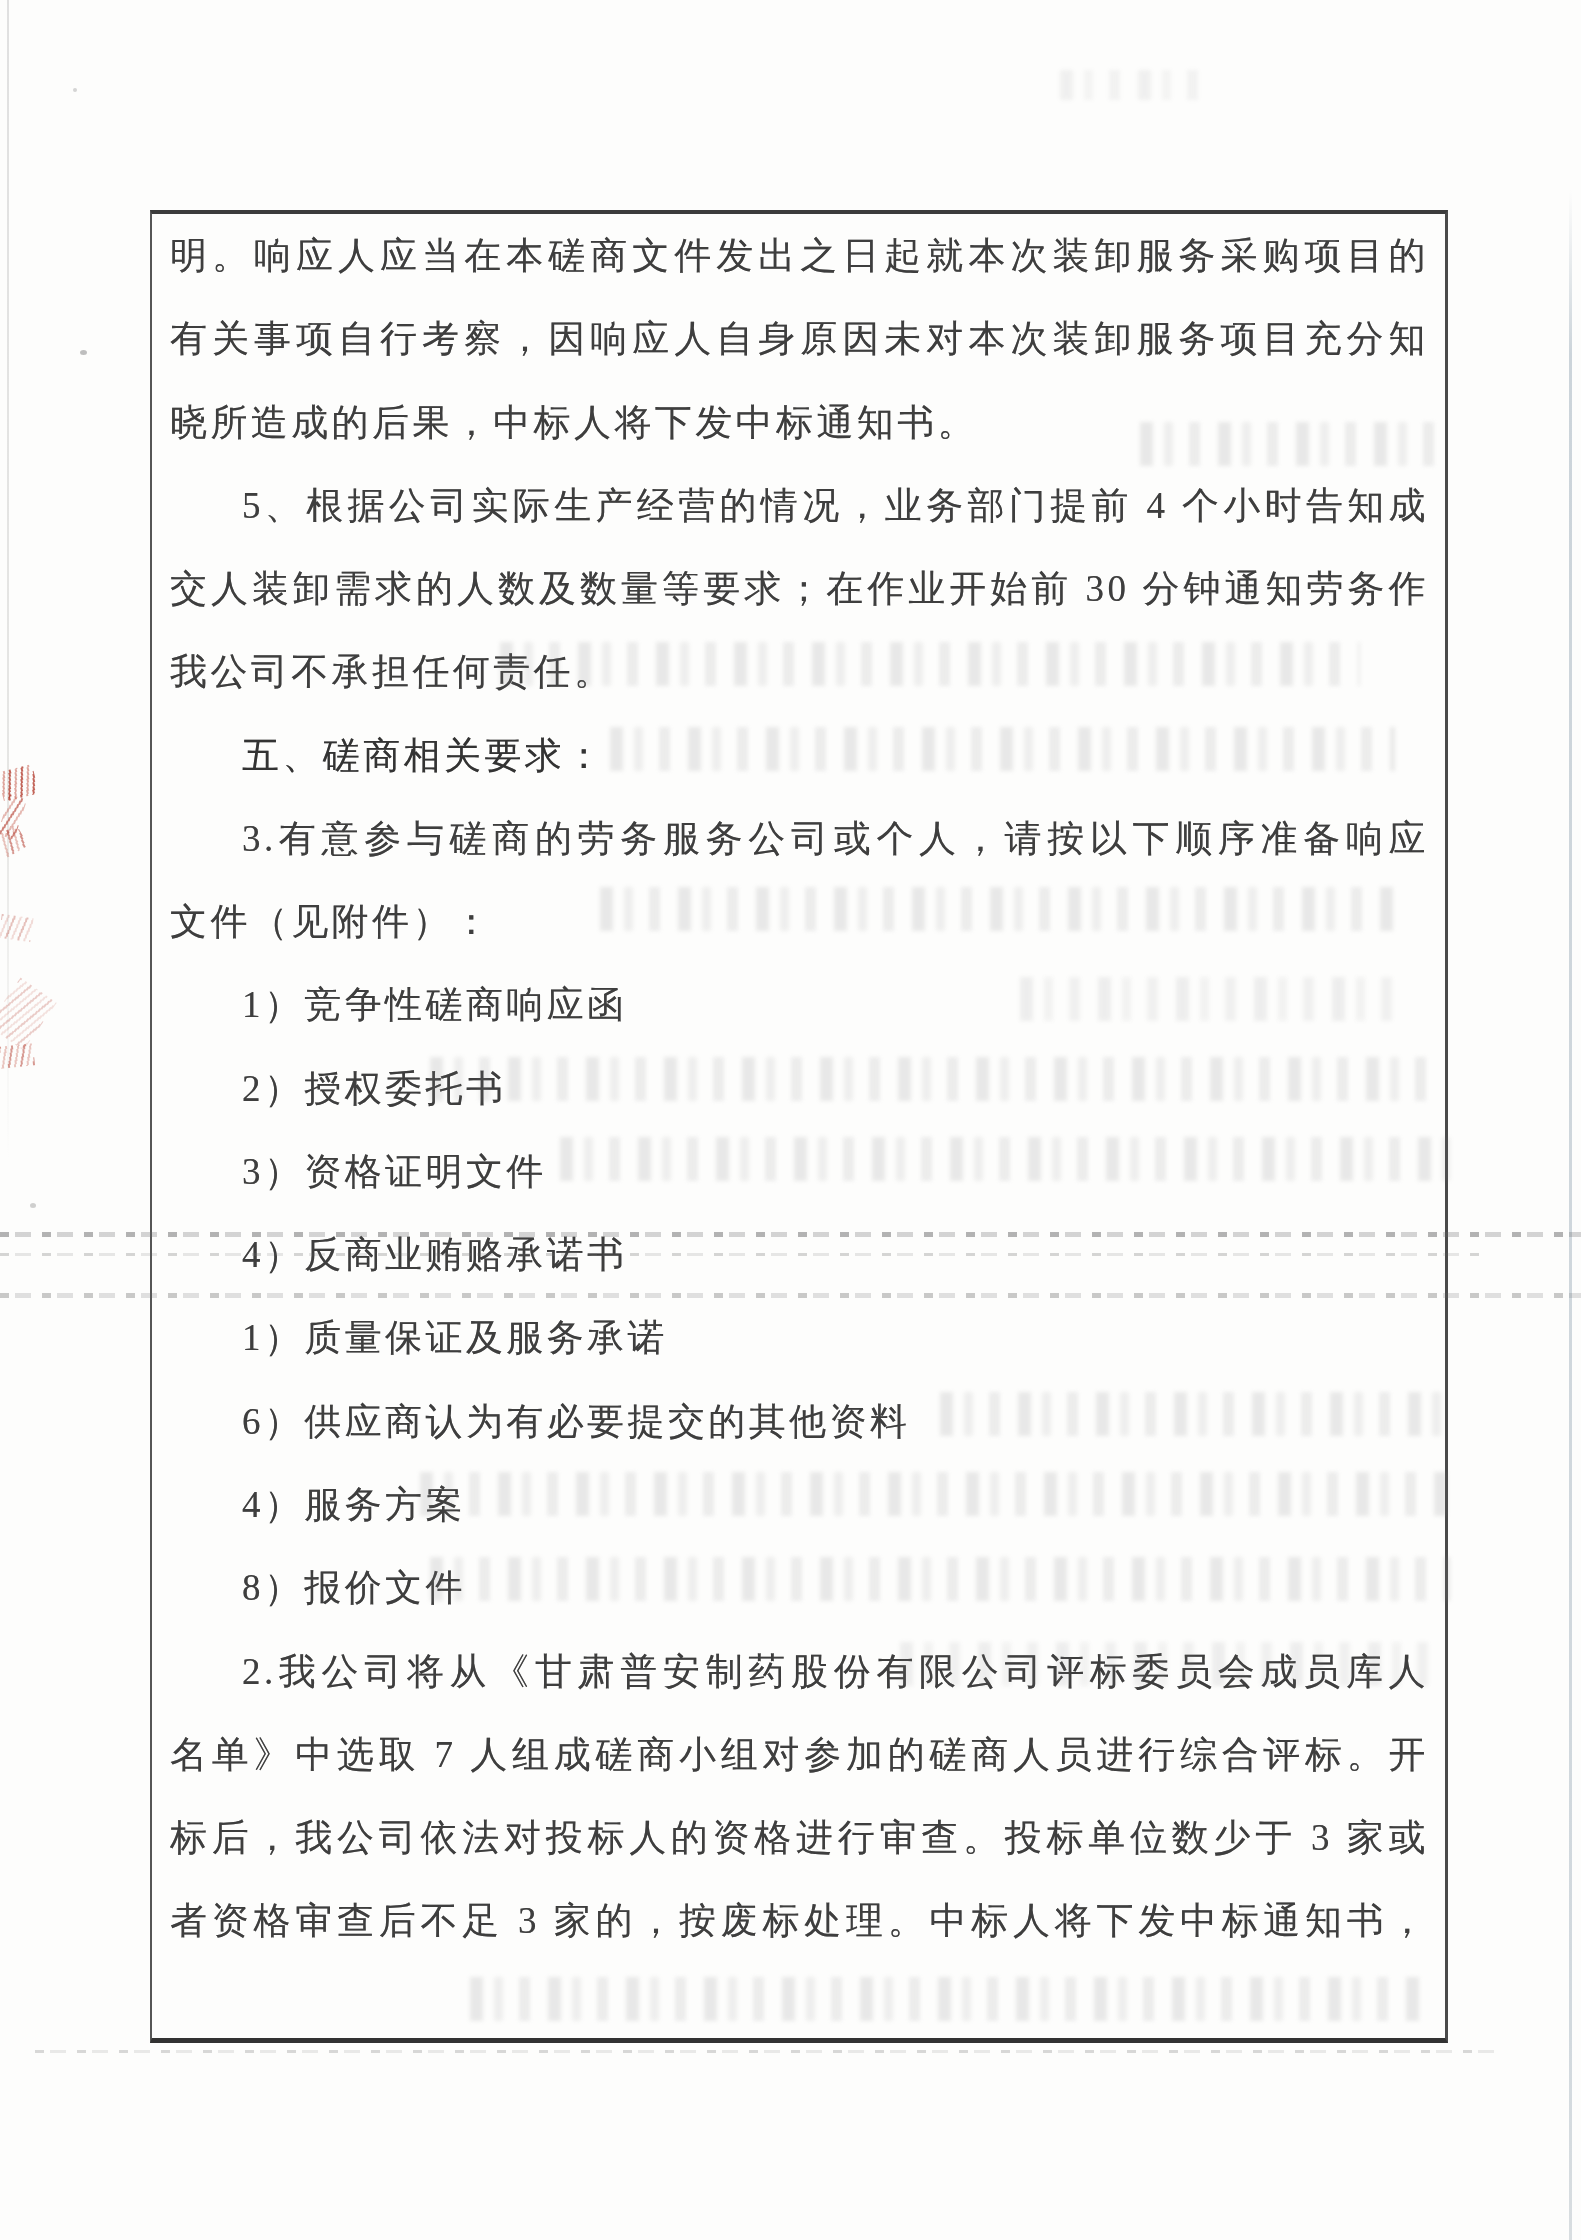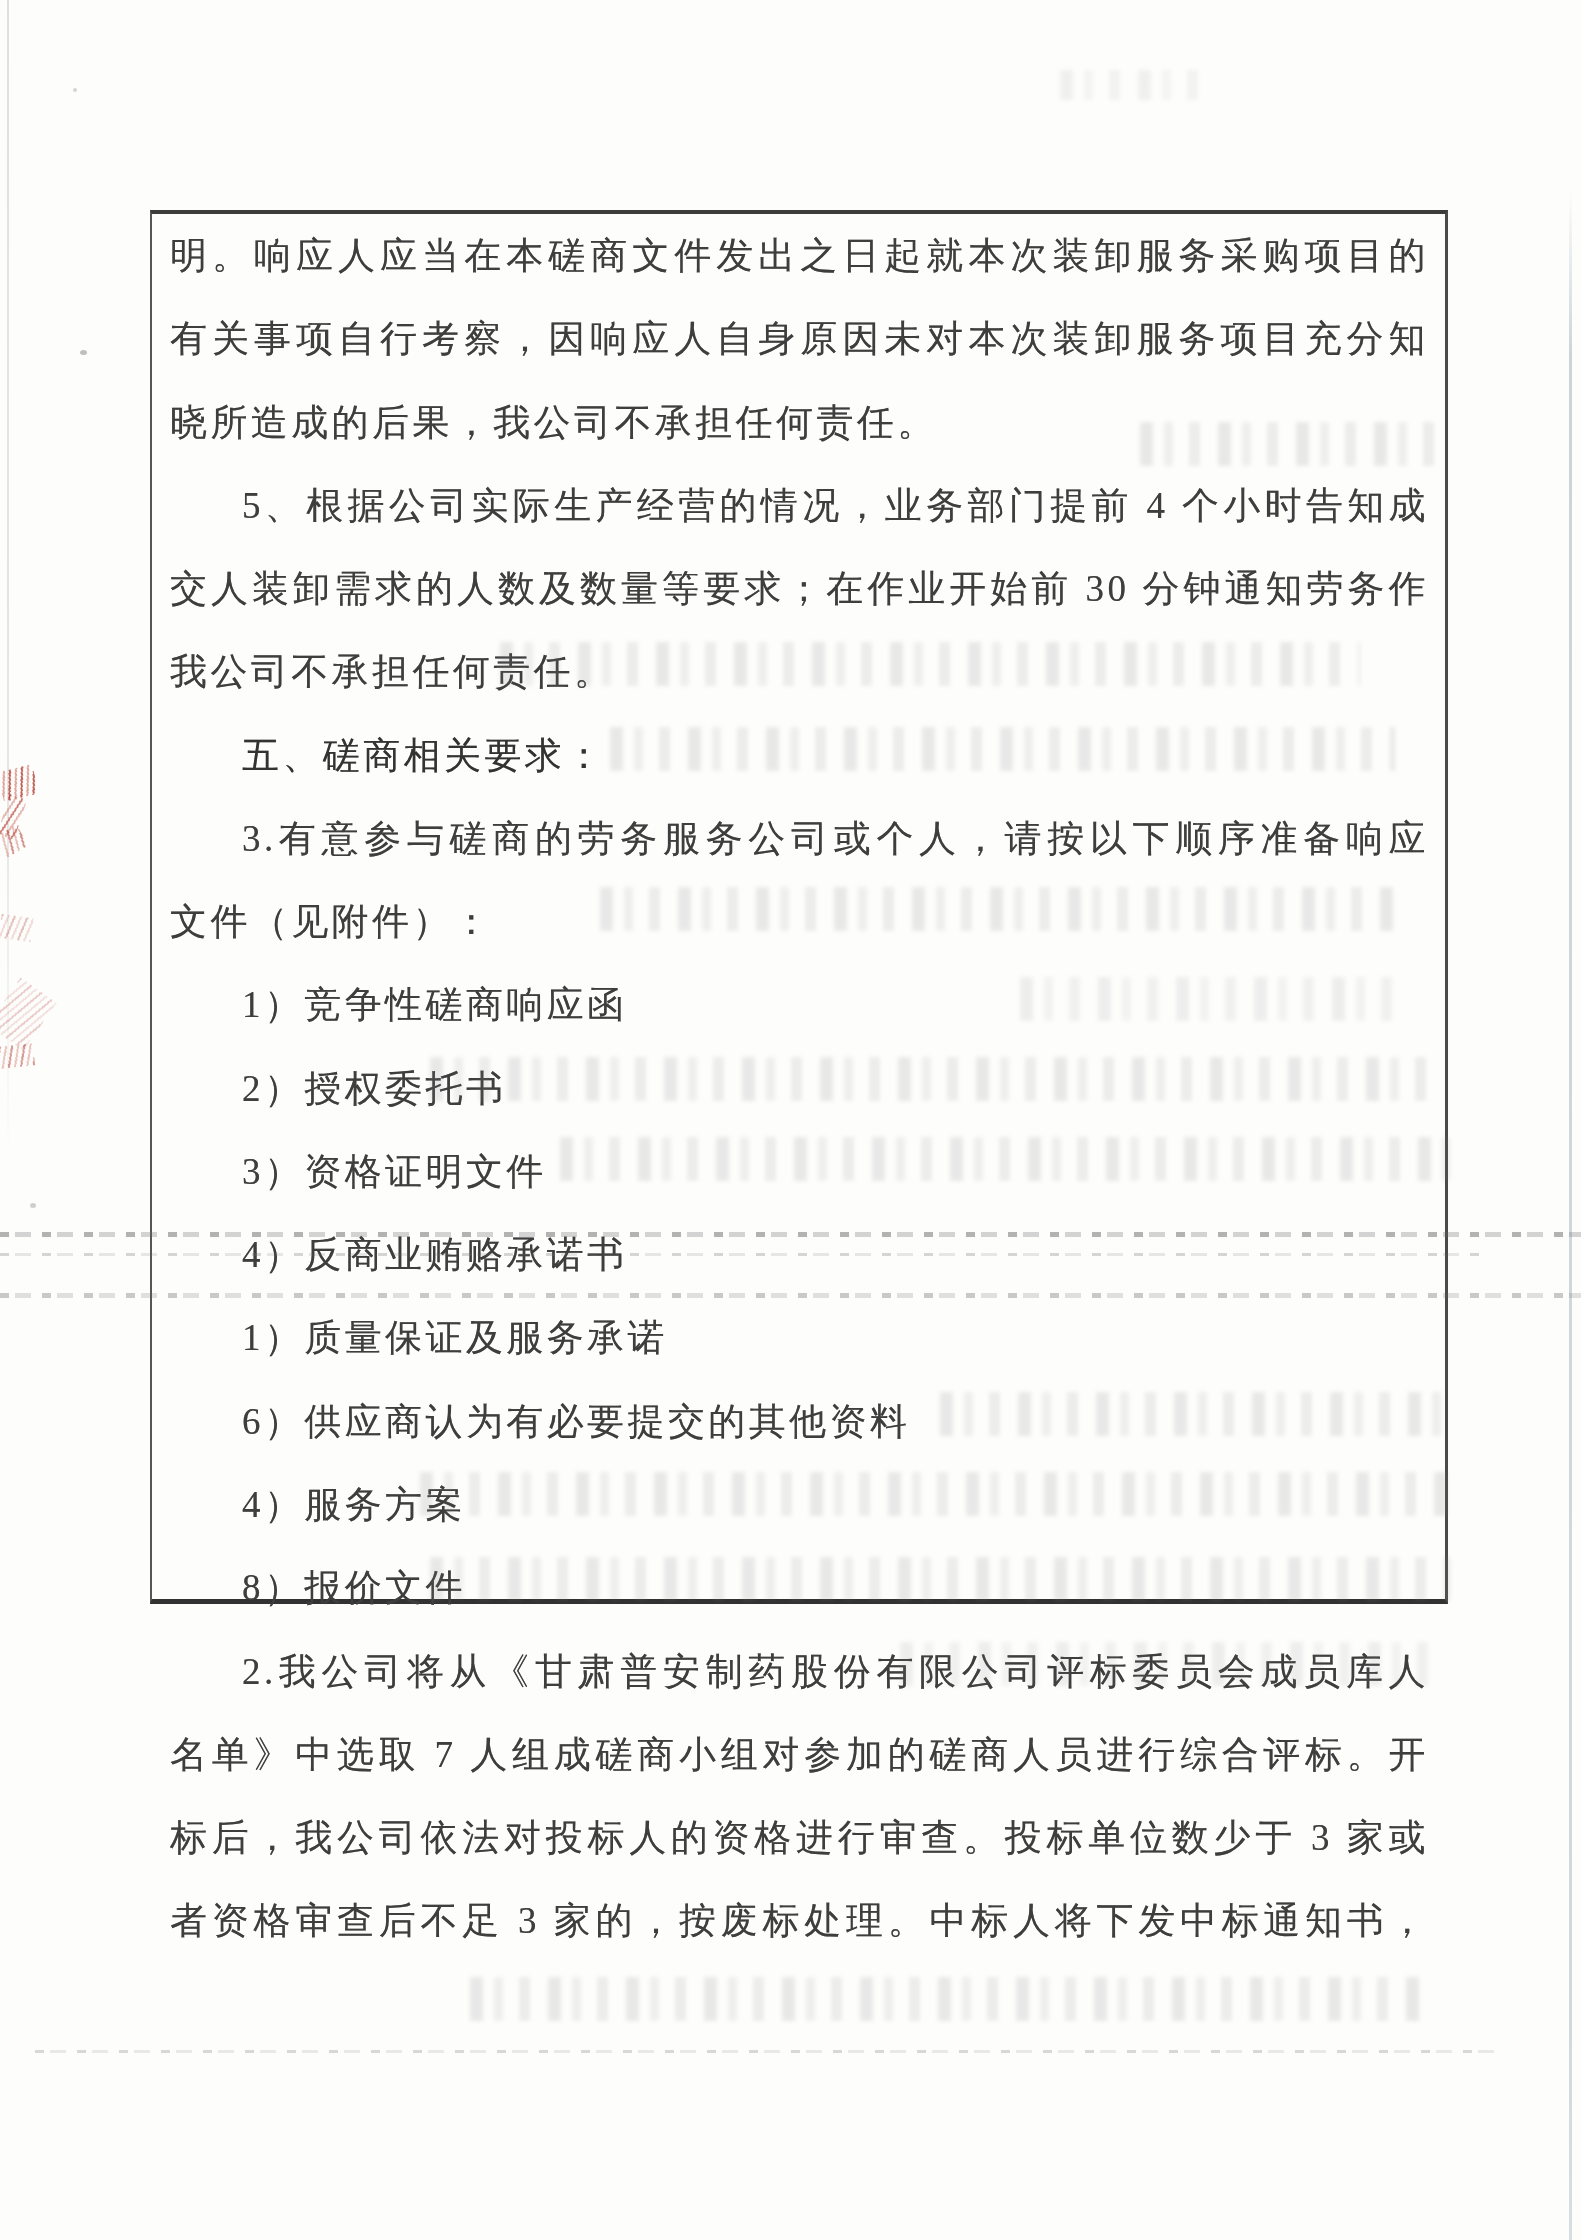--- a/index.html
+++ b/index.html
@@ -17,21 +17,21 @@
   .edge-left{
     position:absolute;left:7px;top:0;width:2px;height:1160px;
     background:linear-gradient(#e0e0e0,#e6e6e4 70%,rgba(230,230,228,0));
   }
   .edge-right{
     position:absolute;left:1569px;top:190px;width:3px;height:2050px;
     background:linear-gradient(rgba(205,215,220,0),#ccd4da 8%,#d2d9de 90%,#d8dde0);
   }
   
   .doc-box{
-    position:absolute;left:150px;top:210px;width:1298px;height:1394px;
+    position:absolute;left:150px;top:210px;width:1298px;height:1833px;
     box-sizing:border-box;
     border-top:4px solid #3c3c3c;
     border-right:3px solid #4a4a4a;
     border-bottom:5px solid #323232;
     border-left:2px solid #565656;
     background:transparent;
     padding:0 16px 0 18px;
   }
   .line{
     display:block;
@@ -82,21 +82,21 @@
 <body>
 
 <div class="page">
 
   <div class="edge-left"></div>
   <div class="edge-right"></div>
 
   <div class="doc-box">
     <div class="line fill">明。响应人应当在本磋商文件发出之日起就本次装卸服务采购项目的</div>
     <div class="line fill">有关事项自行考察，因响应人自身原因未对本次装卸服务项目充分知</div>
-    <div class="line">晓所造成的后果，我公司不承担任何责任。</div>
+    <div class="line">晓所造成的后果，中标人将下发中标通知书。</div>
     <div class="line indent fill">5、根据公司实际生产经营的情况，业务部门提前 4 个小时告知成</div>
     <div class="line fill">交人装卸需求的人数及数量等要求；在作业开始前 30 分钟通知劳务作</div>
     <div class="line">我公司不承担任何责任。</div>
     <div class="line indent bold">五、磋商相关要求：</div>
     <div class="line indent fill">3.有意参与磋商的劳务服务公司或个人，请按以下顺序准备响应</div>
     <div class="line">文件（见附件）：</div>
     <div class="line indent">1）竞争性磋商响应函</div>
     <div class="line indent">2）授权委托书</div>
     <div class="line indent">3）资格证明文件</div>
     <div class="line indent">4）反商业贿赂承诺书</div>

